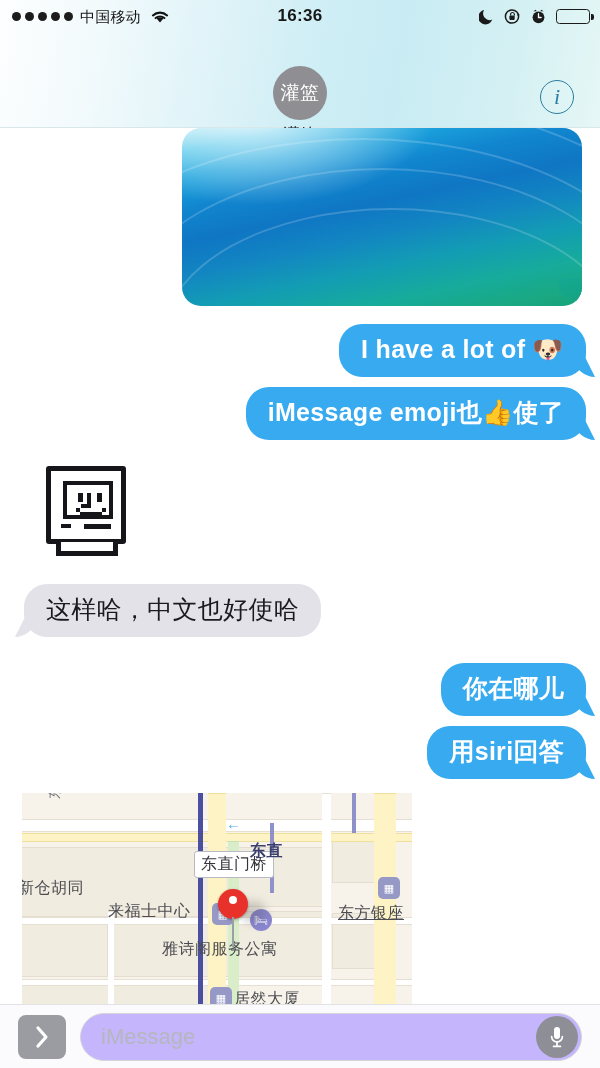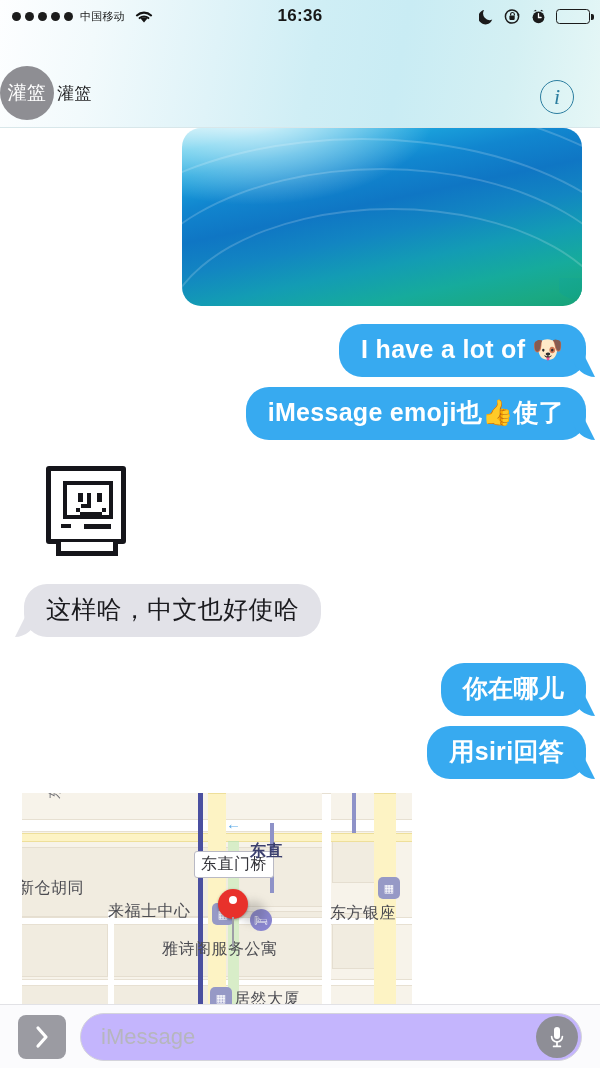--- a/index.html
+++ b/index.html
@@ -46,21 +46,21 @@
     gap: 7px;
   }
   .sig-dots { display: flex; gap: 4px; align-items: center; }
   .sig-dots i {
     display: block;
     width: 9px; height: 9px;
     border-radius: 50%;
     background: #1c1c1c;
   }
   .carrier {
-    font-size: 11px;
+    font-size: 15px;
     color: #141414;
     letter-spacing: .2px;
     line-height: 1;
   }
   .wifi-ico { display: block; margin-left: 2px; }
 
   .sb-time {
     position: absolute;
     left: 0; right: 0; top: 0;
     height: 32px;
@@ -125,24 +125,25 @@
     display: flex;
     align-items: center;
     justify-content: center;
     line-height: 1;
   }
 
   .nav-center {
     position: absolute;
     left: 0; right: 0; top: 34px;
     display: flex;
-    flex-direction: row;
+    flex-direction: column;
     align-items: center;
     gap: 3px;
     cursor: pointer;
+    justify-content: space-between;
   }
   .avatar {
     width: 54px; height: 54px;
     border-radius: 50%;
     background: #8e8e93;
     color: #ffffff;
     font-size: 19px;
     display: flex;
     align-items: center;
     justify-content: center;
@@ -650,21 +651,21 @@
         <div class="rail-l" style="left:330px; top:0px; width:4px; height:40px;"></div>
 
         <span class="arrow-ico" style="left:204px;top:22px;">←</span>
 
         <span class="mlabel small rot" style="left:24px; top:6px;">东直</span>
         <span class="mlabel boxed" style="left:172px; top:58px;font-family:Liberation Serif, serif;">东直门桥</span>
         <span class="mlabel" style="left:228px; top:48px; color:#3b3f6e; font-weight:bold;">东直</span>
         <span class="mlabel" style="left:-4px; top:85px;">新仓胡同</span>
         <span class="mlabel" style="left:86px; top:108px;">来福士中心</span>
         <span class="mlabel" style="left:140px; top:146px;">雅诗阁服务公寓</span>
-        <span class="mlabel" style="left:308px; top:110px;">东方银座</span>
+        <span class="mlabel" style="left:316px; top:110px;text-decoration:underline;">东方银座</span>
         <span class="mlabel" style="left:212px; top:196px;">居然大厦</span>
 
         <span class="poi" style="left:190px;top:110px;">▦</span>
         <span class="poi hotel" style="left:228px;top:116px;">🛏</span>
         <span class="poi" style="left:356px;top:84px;">▦</span>
         <span class="poi" style="left:188px;top:194px;">▦</span>
 
         <span class="map-shadow" style="left:218px;top:108px;"></span>
         <span class="pin" style="left:196px;top:96px;"></span>
       </div>

